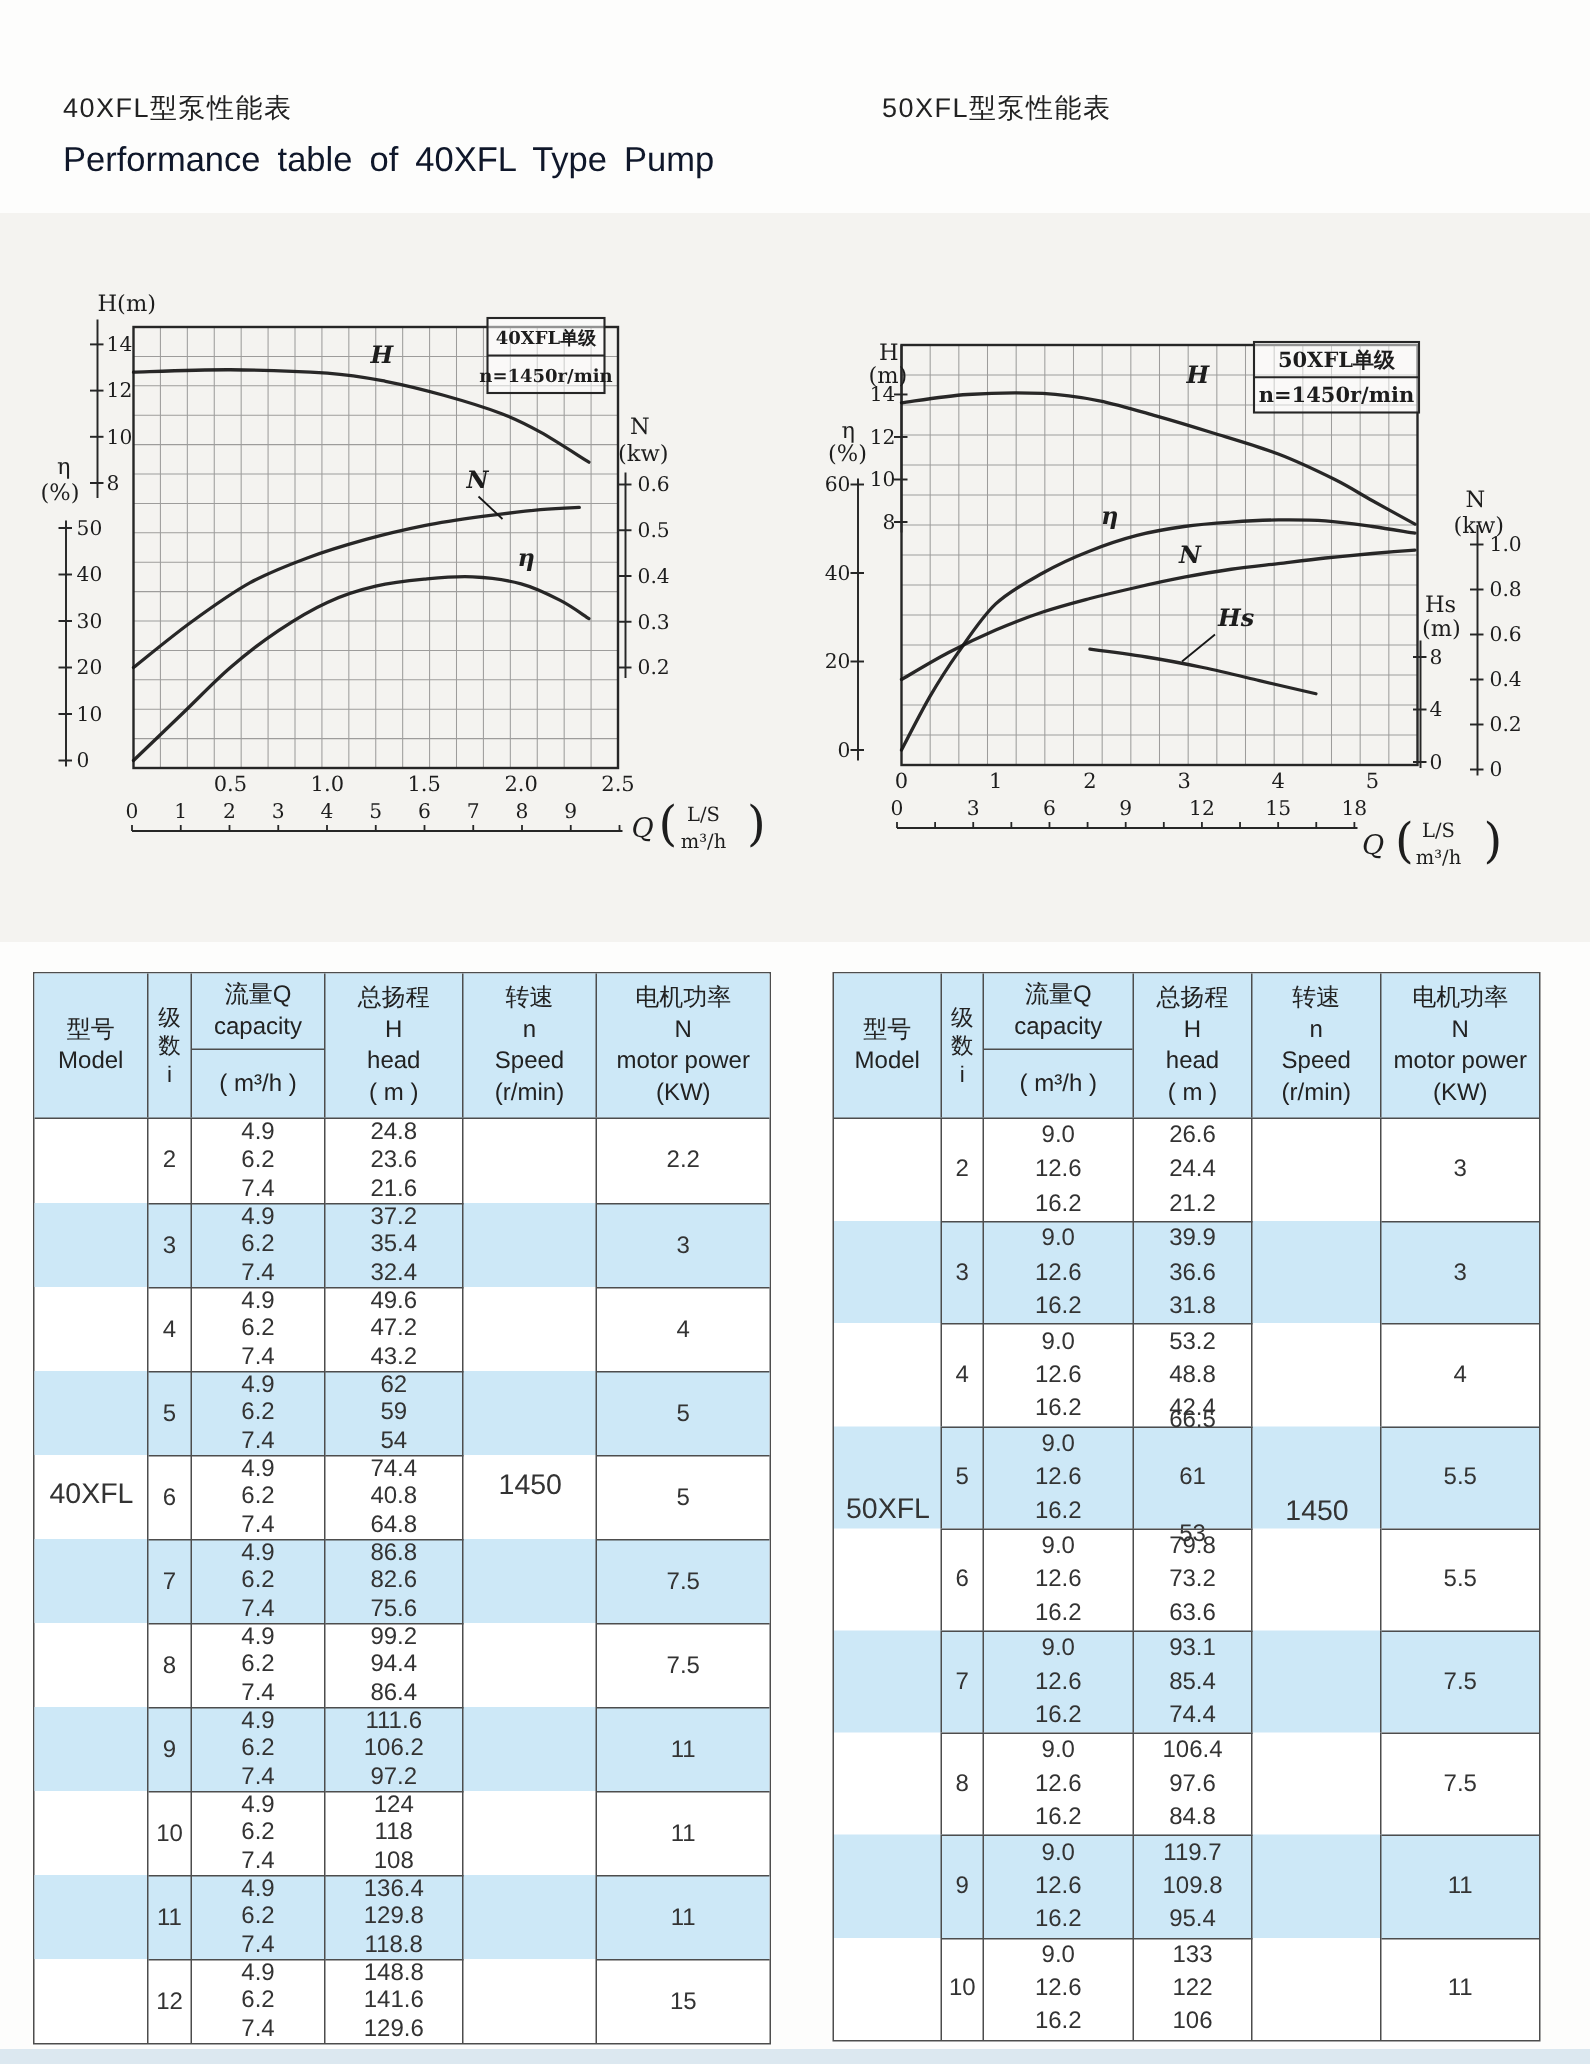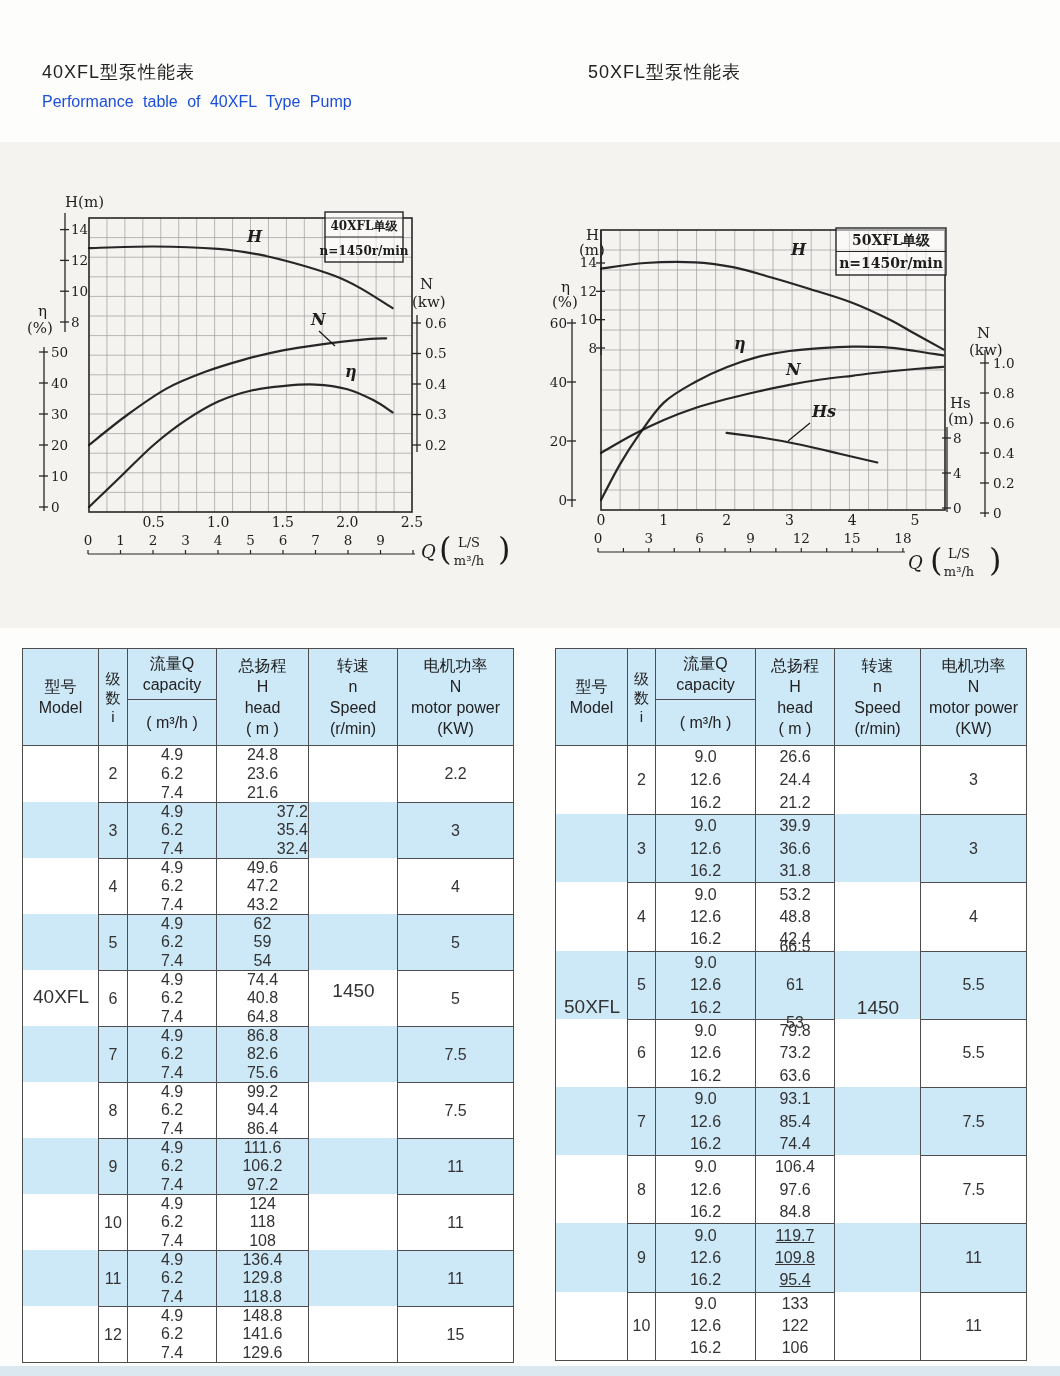--- a/index.html
+++ b/index.html
@@ -1,21 +1,21 @@
 <!DOCTYPE html>
 <html style="--stripe: #cde8f7; --tb: #4d4d4d; --band: #f4f3f0; --bband: #dce8f0;"><head>
 <meta charset="utf-8">
 <style>
   html,body{margin:0;padding:0;background:#fff;}
   #page{position:relative;width:1060px;height:1376px;background:#fdfdfc;overflow:hidden;
         font-family:"Liberation Sans","DejaVu Sans",sans-serif;color:#1d1d1d;}
   .title{position:absolute;left:30px;top:5px;font-size:22px;font-weight:bold;color:#111;
          letter-spacing:.3px;word-spacing:6px;}
   .sec-zh{position:absolute;font-size:18px;color:#222;letter-spacing:1px;}
-  .sec-en{position:absolute;font-size:16px;color:#1d4ed8;word-spacing:5px;}
+  .sec-en{position:absolute;font-size:23px;color:#0f172a;word-spacing:5px;}
   #band{position:absolute;left:0;top:142px;width:1060px;height:486px;background:var(--band,#f4f3f0);}
   svg{position:absolute;overflow:visible;}
   svg text{fill:#1d1d1d;font-family:"DejaVu Serif","Liberation Serif",serif;}
   .ptable{position:absolute;background:#fff;border:1px solid var(--tb,#4d4d4d);box-sizing:content-box;}
   .thead{display:flex;background:var(--stripe,#cde8f7);border-bottom:1px solid var(--tb);height:96px;}
   .th{box-sizing:border-box;border-right:1px solid var(--tb);display:flex;flex-direction:column;
       align-items:center;justify-content:center;text-align:center;font-size:16px;line-height:21px;color:#222;}
   .th:last-child{border-right:none;}
   .th .cap-top{width:100%;height:51px;border-bottom:1px solid var(--tb);display:flex;flex-direction:column;
       align-items:center;justify-content:center;box-sizing:border-box;}
@@ -377,21 +377,21 @@
         <div class="td gb" style="width: 115px;">2.2</div>
       </div>
       <div class="trow stripe" style="height: 56px;">
         <div class="td" style="width: 76px;"></div>
         <div class="td gb" style="width: 29px;">3</div>
         <div class="td gb" style="width: 89px;">
           <div class="ln" style="height: 18.6px;">4.9</div>
           <div class="ln" style="height: 18.6px;">6.2</div>
           <div class="ln" style="height: 18.6px;">7.4</div>
         </div>
-        <div class="td gb" style="width: 92px; align-items: flex-end;">
+        <div class="td gb" style="width: 92px;">
           <div class="ln" style="height: 18.6px;">37.2</div>
           <div class="ln" style="height: 18.6px;">35.4</div>
           <div class="ln" style="height: 18.6px;">32.4</div>
         </div>
         <div class="td" style="width: 89px;"></div>
         <div class="td gb" style="width: 115px;">3</div>
       </div>
       <div class="trow" style="height: 56px;">
         <div class="td" style="width: 76px;"></div>
         <div class="td gb" style="width: 29px;">4</div>
@@ -691,21 +691,21 @@
         <div class="td gb" style="width: 105px;">7.5</div>
       </div>
       <div class="trow stripe" style="height: 68.2px;">
         <div class="td" style="width: 72px;"></div>
         <div class="td gb" style="width: 28px;">9</div>
         <div class="td gb" style="width: 100px;">
           <div class="ln" style="height: 22.7px;">9.0</div>
           <div class="ln" style="height: 22.7px;">12.6</div>
           <div class="ln" style="height: 22.7px;">16.2</div>
         </div>
-        <div class="td gb" style="width: 79px; text-decoration: underline;">
+        <div class="td gb" style="width: 79px;">
           <div class="ln" style="height: 22.7px;">119.7</div>
           <div class="ln" style="height: 22.7px;">109.8</div>
           <div class="ln" style="height: 22.7px;">95.4</div>
         </div>
         <div class="td" style="width: 86px;"></div>
         <div class="td gb" style="width: 105px;">11</div>
       </div>
       <div class="trow" style="height: 68.2px;">
         <div class="td" style="width: 72px;"></div>
         <div class="td gb" style="width: 28px;">10</div>

